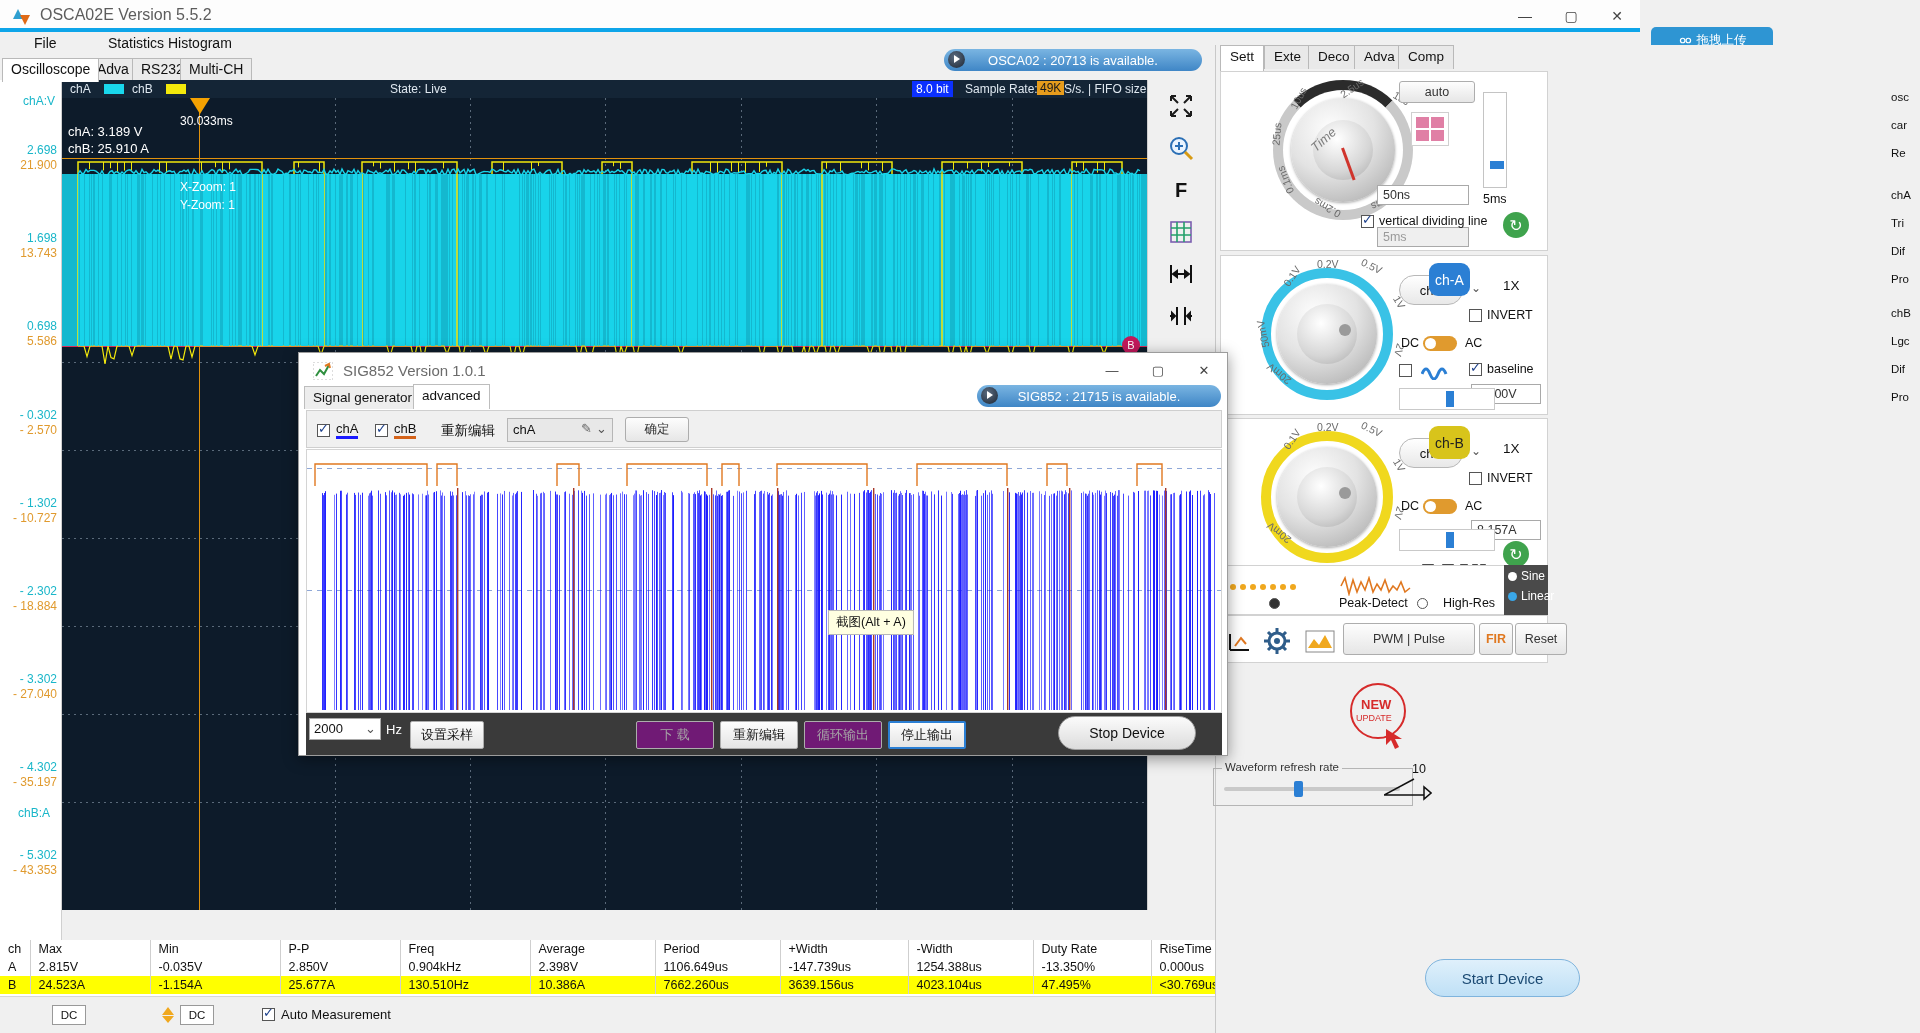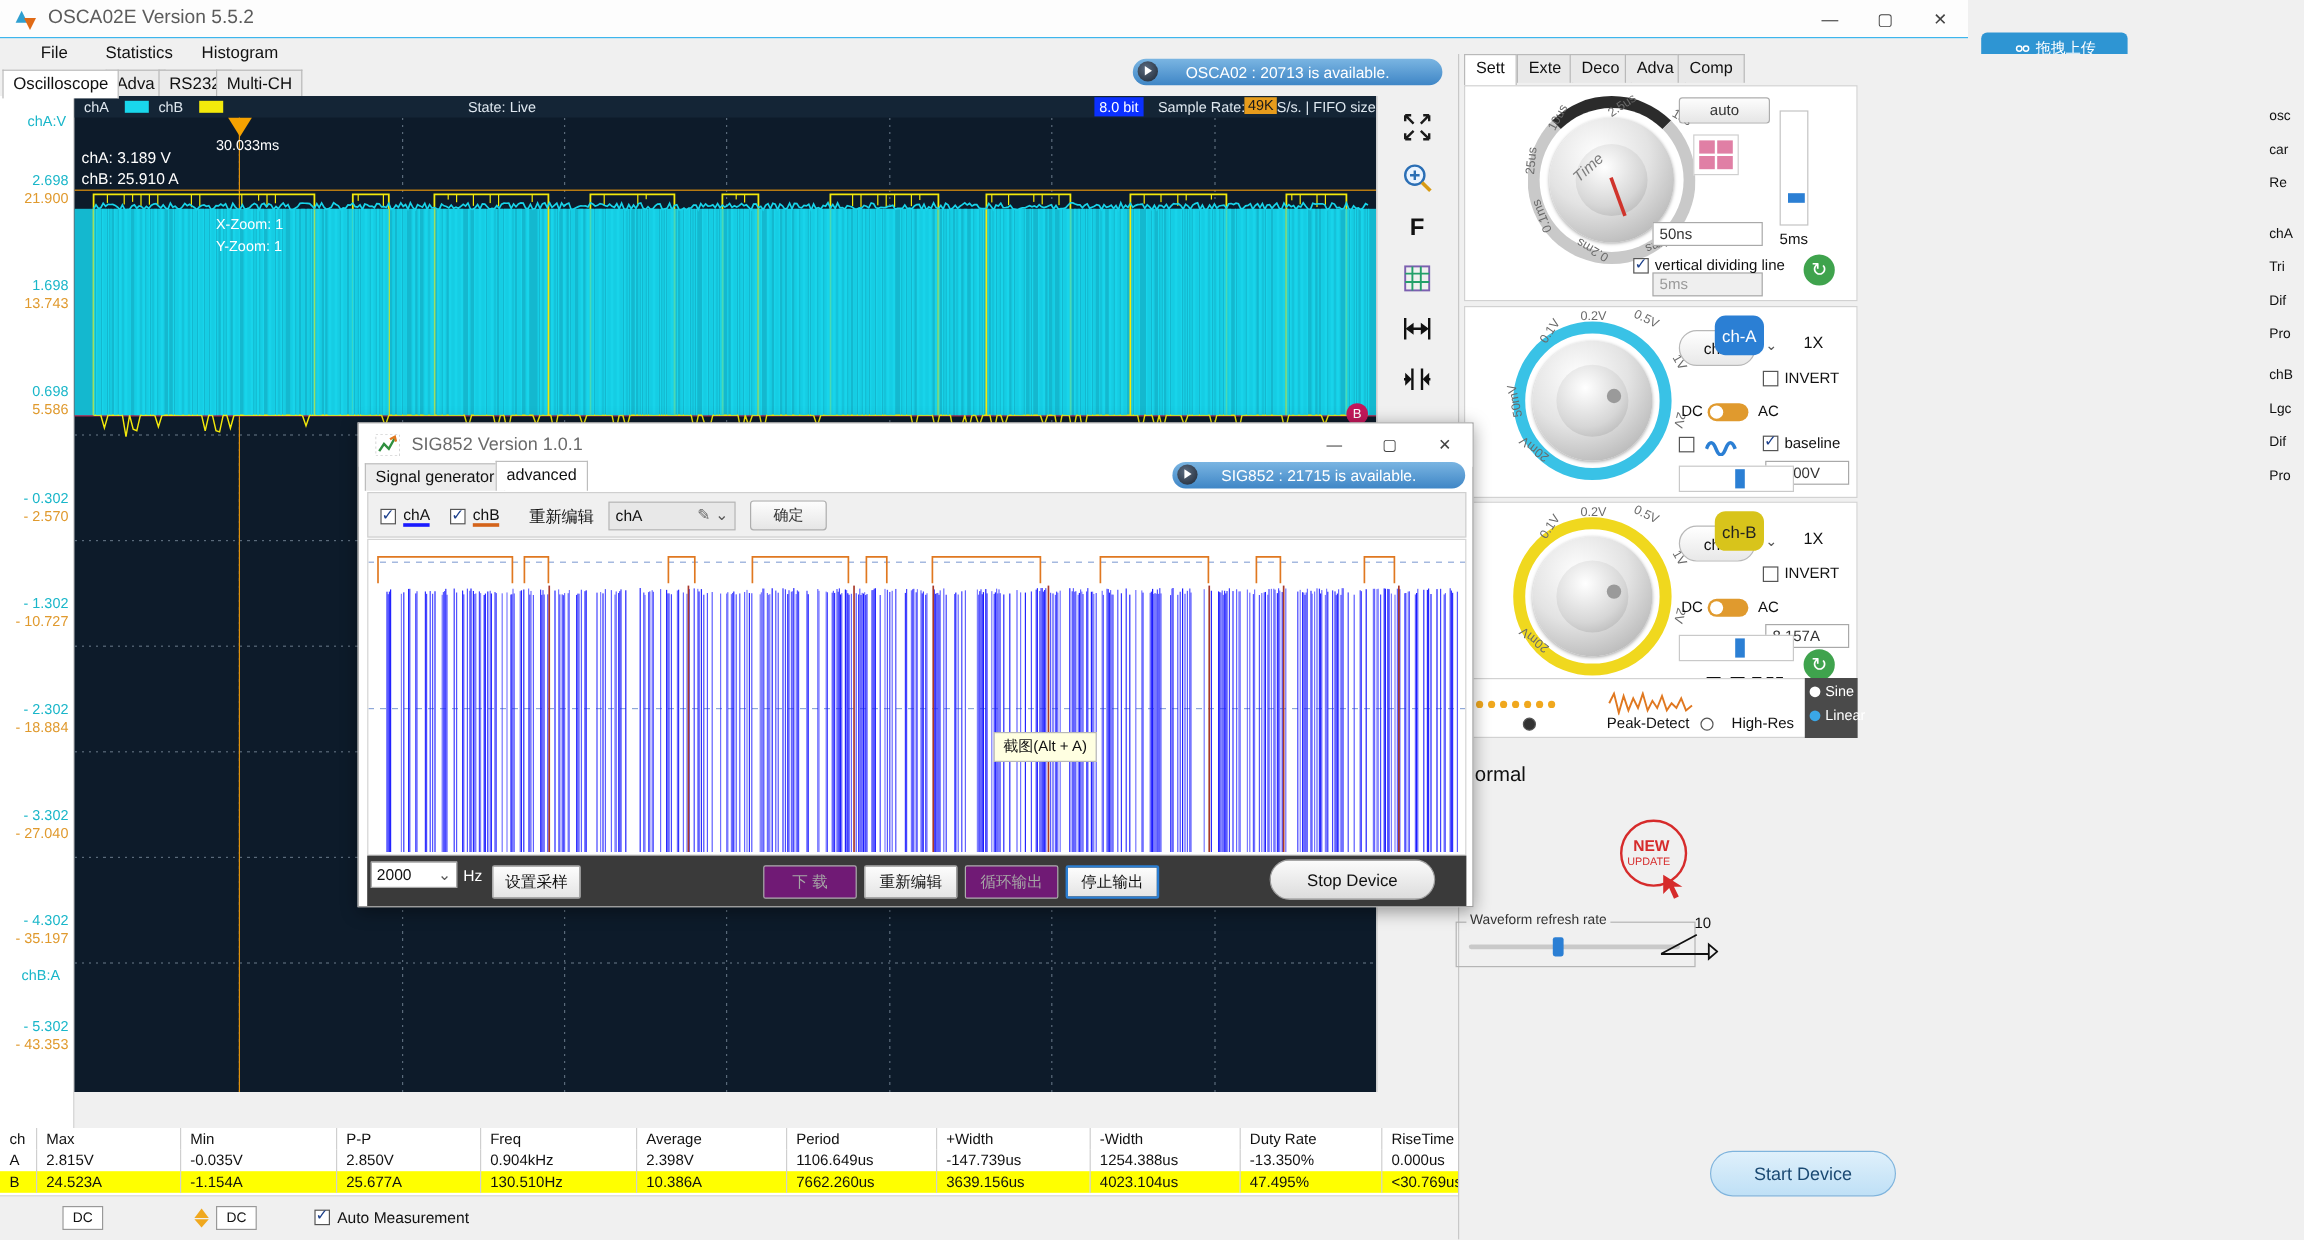--- a/index.html
+++ b/index.html
@@ -9,21 +9,21 @@
     font-size: 13px;
     background: #f0f0f0;
     color: #111;
     position: relative;
   }
   .abs { position:absolute; }
 
   
   #titlebar {
     position:absolute; left:0; top:0; width:1640px; height:32px;
-    background:#fdfdfd; border-bottom:1px solid #0ea5e9;
+    background:#fdfdfd; border-bottom:4px solid #0ea5e9;
   }
   #titlebar .logo { position:absolute; left:12px; top:6px; width:20px; height:20px; }
   #titlebar .apptitle {
     position:absolute; left:40px; top:6px; font-size:16px; color:#5c5c5c;
   }
   .wbtns { position:absolute; right:0; top:0; height:32px; display:flex; }
   .wbtn { width:46px; height:32px; display:flex; align-items:center; justify-content:center;
           color:#444; font-size:14px; }
 
   
@@ -204,21 +204,21 @@
   <div class="apptitle">OSCA02E  Version 5.5.2</div>
   <div class="wbtns">
     <div class="wbtn">—</div>
     <div class="wbtn">▢</div>
     <div class="wbtn close">✕</div>
   </div>
 </div>
 
 <div id="menubar">
   <div class="mi" style="left:26px">File</div>
-  <div class="mi" style="left:80px">Statistics</div>
+  <div class="mi" style="left:100px">Statistics</div>
   <div class="mi" style="left:160px">Histogram</div>
 </div>
 
 <div id="tabstrip">
   <div class="ostab sel" style="left:2px;">Oscilloscope</div>
   <div class="ostab" style="left:88px;">Adva</div>
   <div class="ostab" style="left:132px;">RS232</div>
   <div class="ostab" style="left:180px;">Multi-CH</div>
 </div>
 
@@ -1425,20 +1425,40 @@
     <div style="position:absolute; left:4px; top:4px; color:#fff; font-size:12px; display:flex; gap:4px; align-items:center;">
       <span style="width:9px;height:9px;border-radius:50%;background:#fff;display:inline-block"></span>
       <span>Sine</span>
       </div>
     <div style="position:absolute; left:4px; top:24px; color:#fff; font-size:12px; display:flex; gap:4px; align-items:center;">
       <span style="width:9px;height:9px;border-radius:50%;background:#3aa7e8;display:inline-block"></span>
       <span>Linear</span>
       </div>
   </div>
 
+  <div class="knobbox" style="left:4px; top:570px; width:328px; height:48px;">
+    <svg class="abs" style="left:6px; top:12px;" width="26" height="26">
+      <path d="M3 22 V6 M3 22 H22" stroke="#111" stroke-width="2" fill="none"></path>
+      <path d="M8 18 l6 -8 l5 6" stroke="#e07820" stroke-width="2" fill="none"></path>
+      </svg>
+    <svg class="abs" style="left:40px; top:10px;" width="32" height="30">
+      <circle cx="16" cy="15" r="8" fill="none" stroke="#2f5d8a" stroke-width="3"></circle>
+      <circle cx="16" cy="15" r="3" fill="#2f5d8a"></circle>
+      <g stroke="#2f5d8a" stroke-width="3">
+        <path d="M16 2 v4 M16 24 v4 M3 15 h4 M25 15 h4 M7 6 l3 3 M22 21 l3 3 M25 6 l-3 3 M10 21 l-3 3"></path>
+        </g>
+      </svg>
+    <svg class="abs" style="left:84px; top:12px;" width="30" height="26">
+      <rect x="1" y="3" width="28" height="21" fill="#fff" stroke="#888"></rect>
+      <path d="M3 20 l6 -9 l5 6 l6 -10 l7 13 z" fill="#f0a81e"></path>
+      </svg>
+    <div class="btnlite" style="left:122px; top:7px; width:132px; height:32px;">PWM | Pulse</div>
+    <div class="btnlite" style="left:258px; top:7px; width:34px; height:32px; color:#e07820; font-weight:bold;">FIR</div>
+    <div class="btnlite" style="left:296px; top:7px; width:52px; height:32px; left:294px;">Reset</div>
+  </div>
 
   <div class="newupd" style="left:134px; top:638px;">
     <div class="circ"></div>
     <div class="t1">NEW</div>
     <div class="t2">UPDATE</div>
     <svg style="position:absolute; left:34px; top:44px;" width="26" height="26">
       <path d="M2 2 L2 18 L7 13 L11 22 L15 20 L11 12 L18 12 Z" fill="#d62b2b"></path>
       </svg>
   </div>
 

